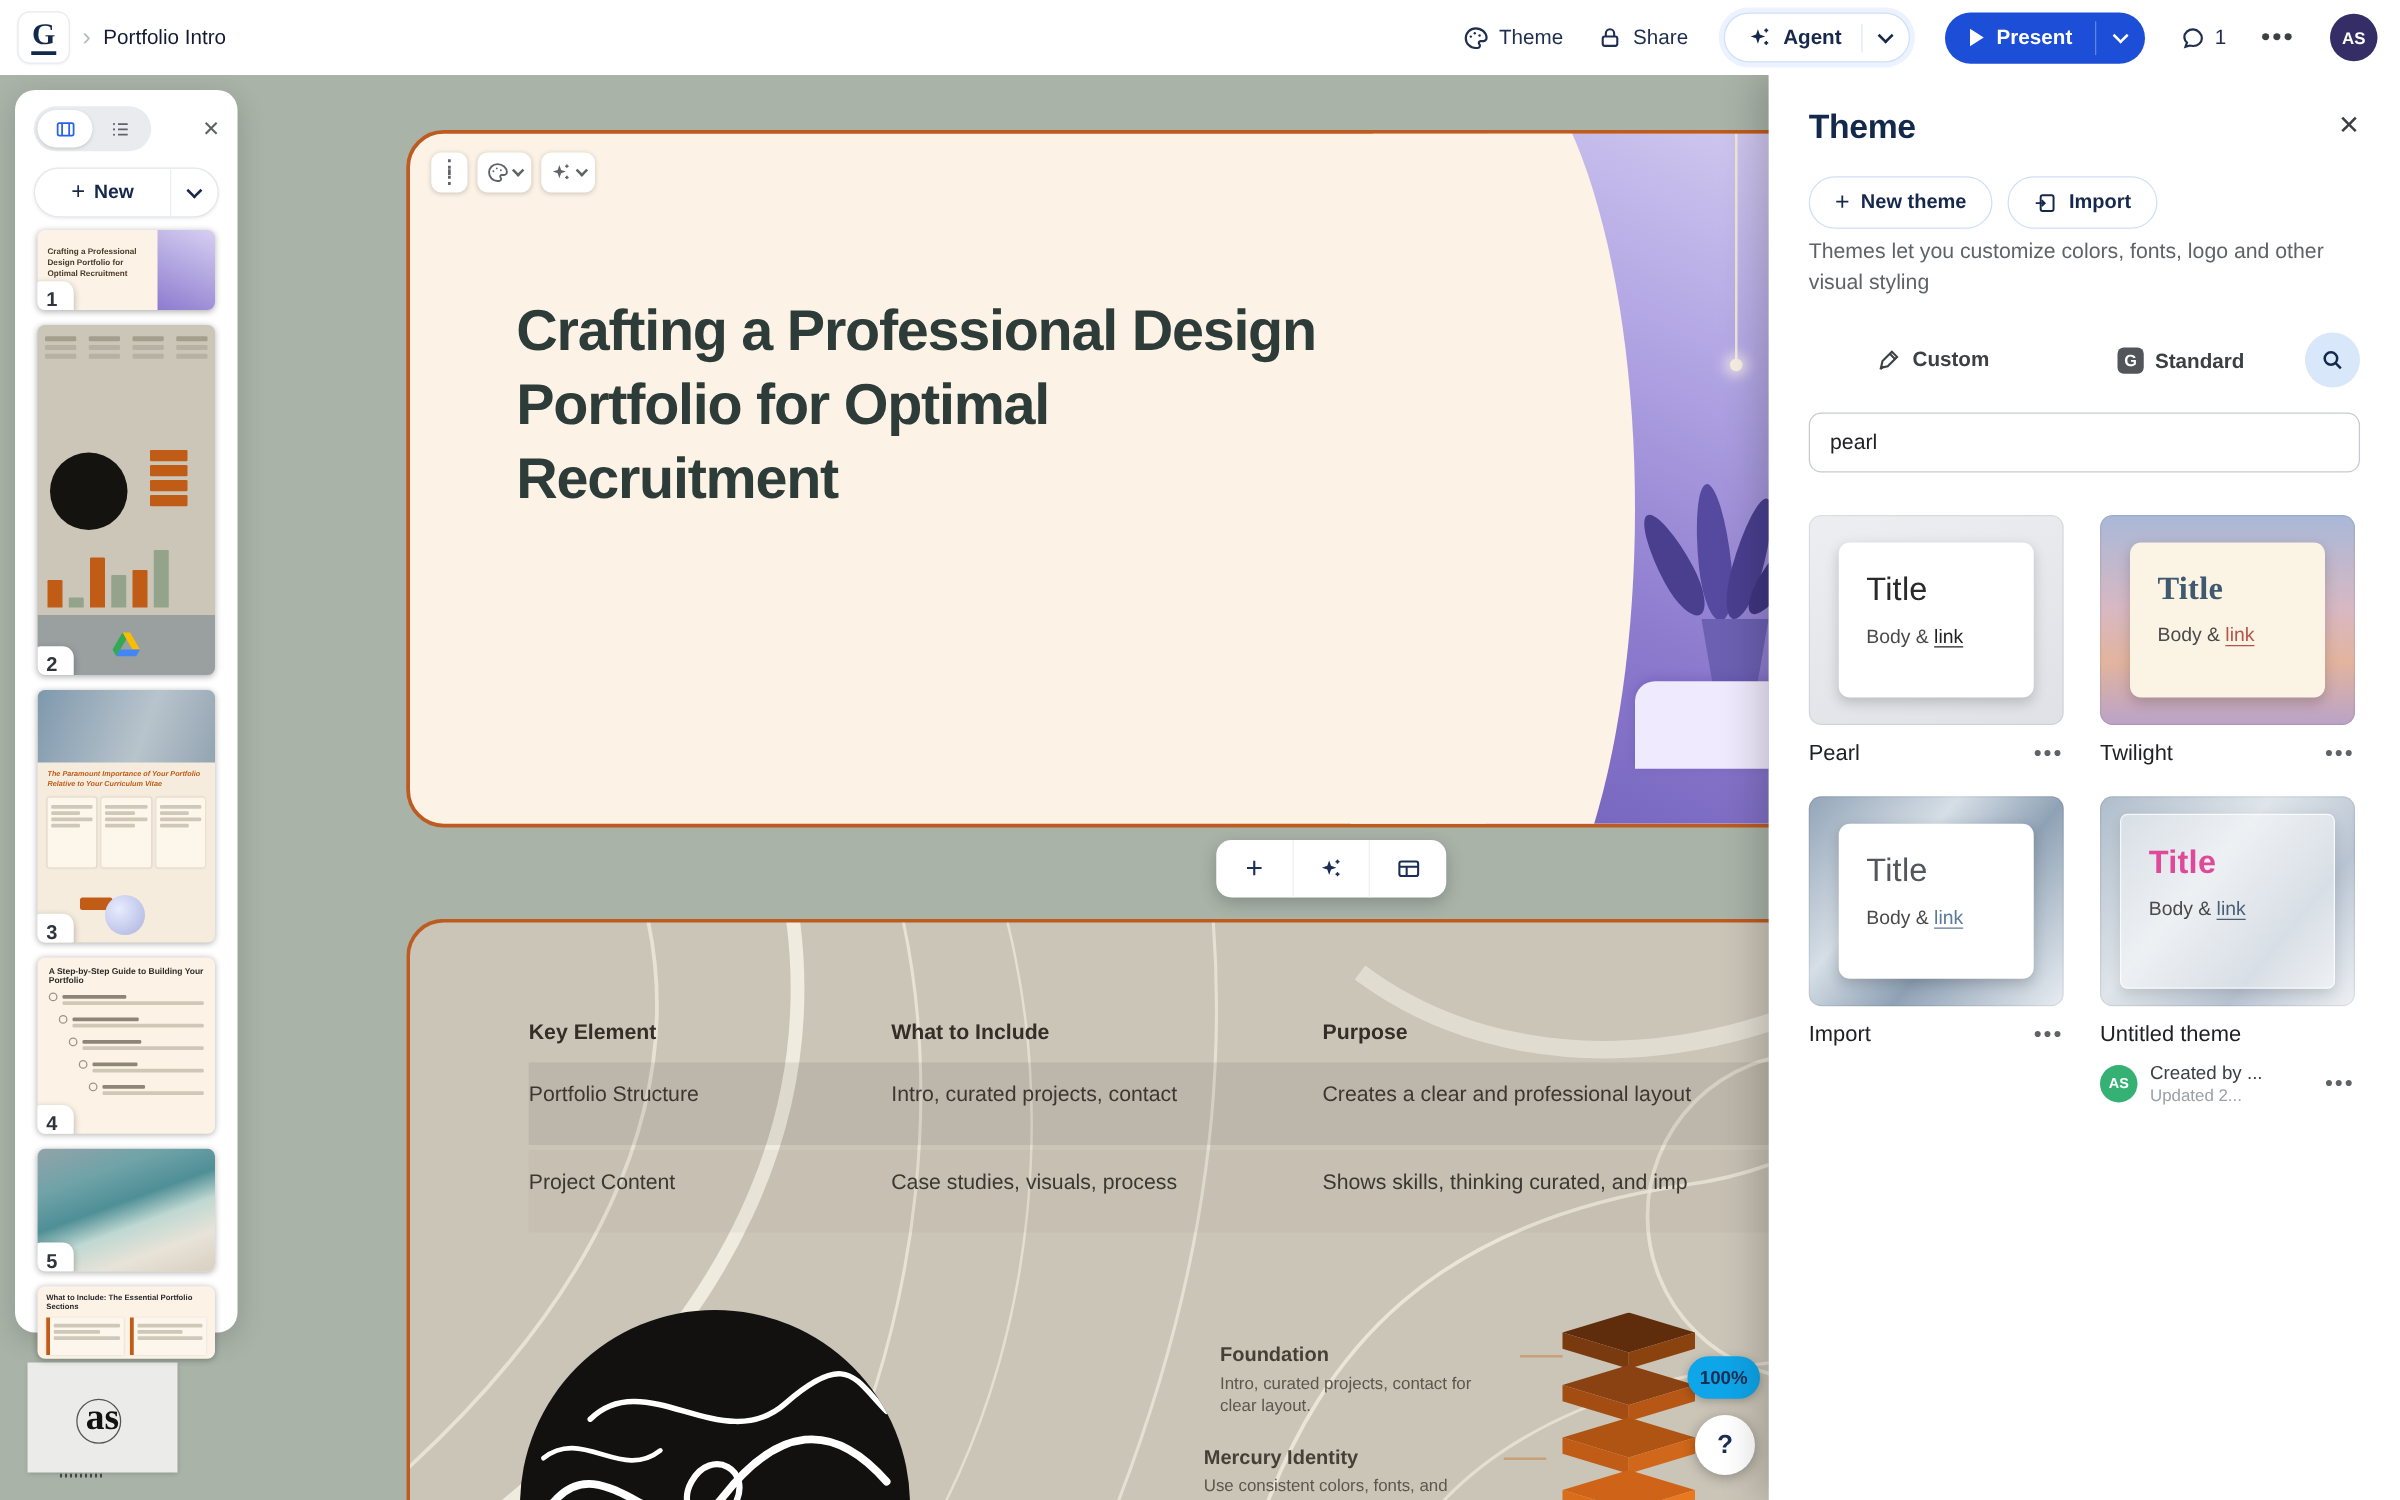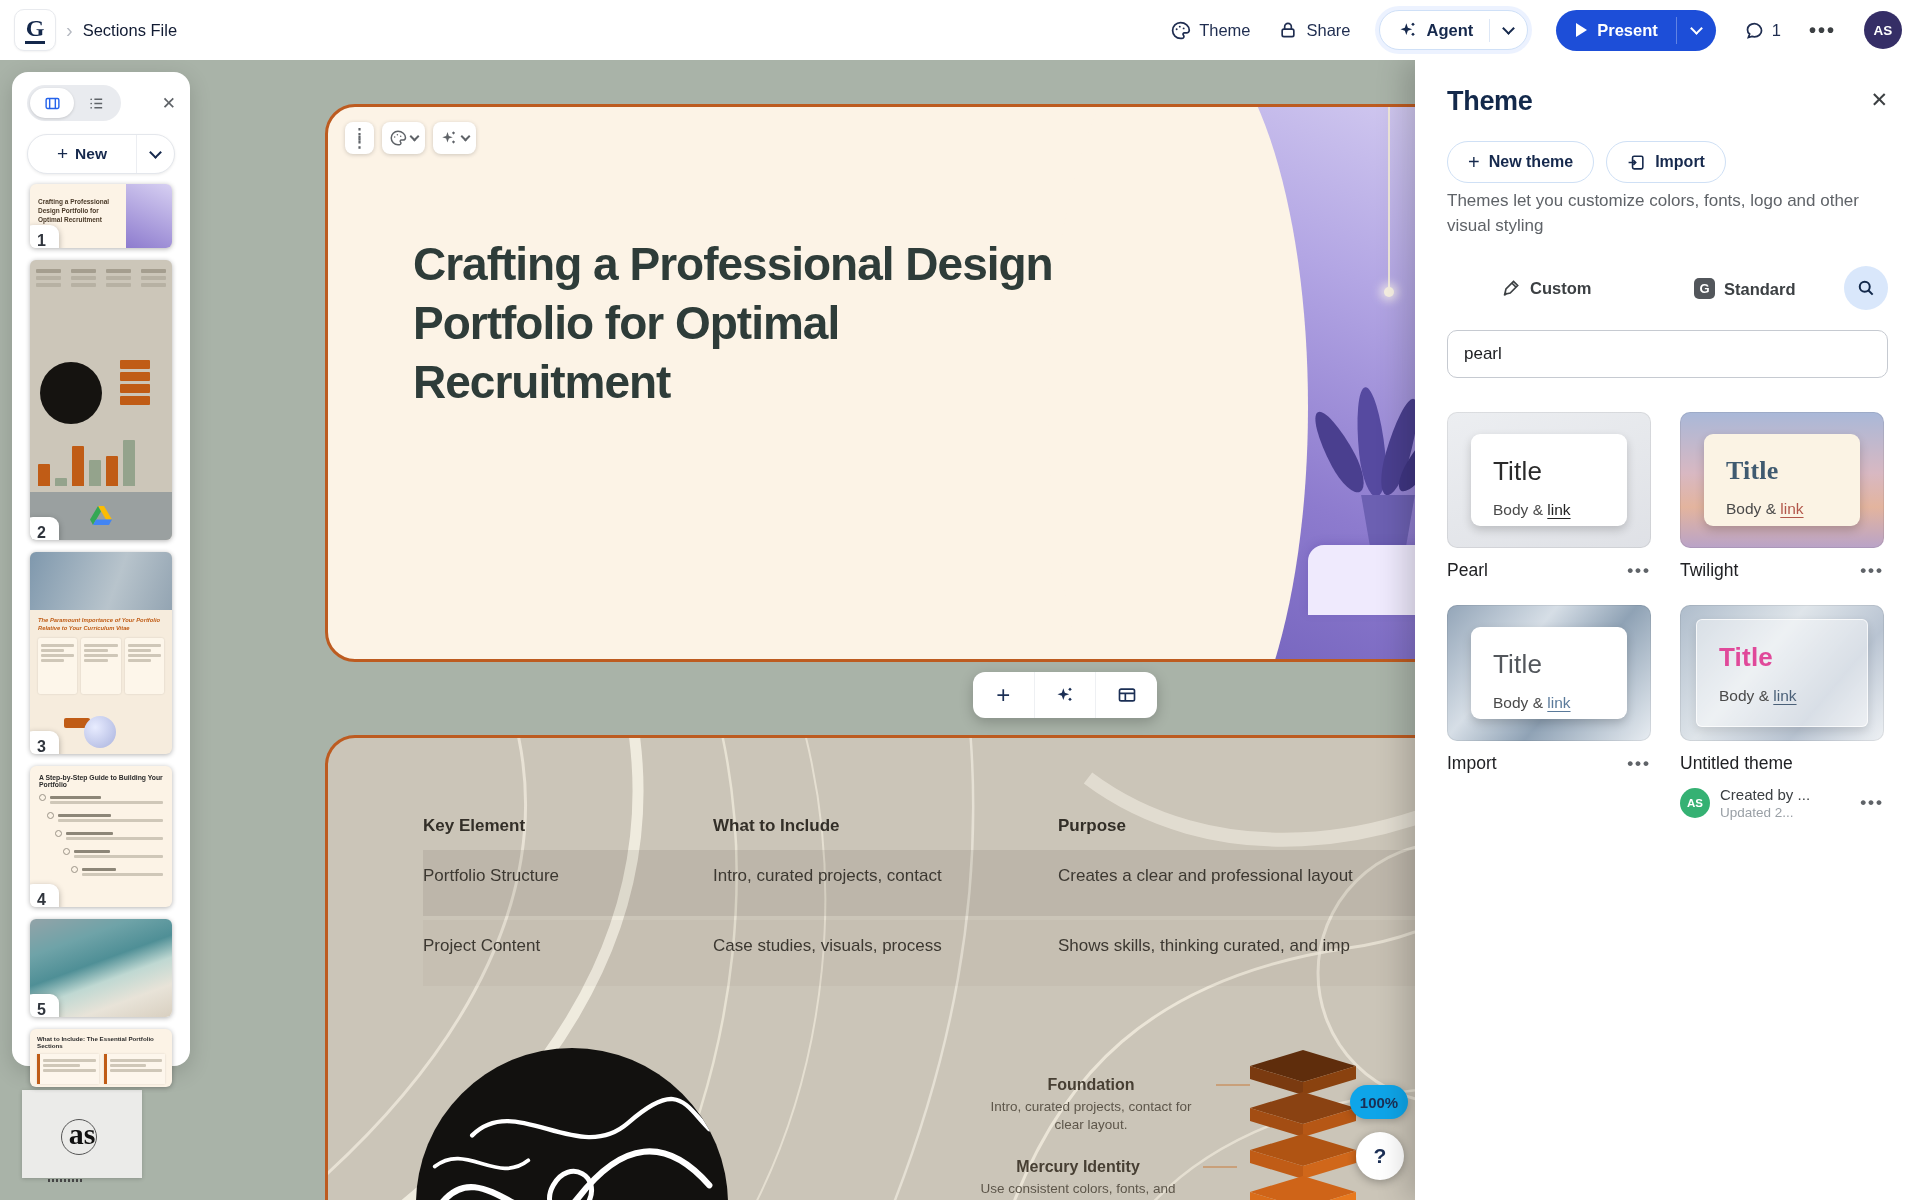--- a/index.html
+++ b/index.html
@@ -63,21 +63,21 @@
   .swirls { position:absolute; inset:0; pointer-events:none; }
   .s2-table { position:absolute; left:95px; top:68px; width:1090px; }
   .s2-hrow { display:flex; font-weight:700; font-size:17px; color:#332f28; padding:10px 0 14px; }
   .s2-row { display:flex; font-size:17px; color:#3c3831; align-items:flex-start; padding:16px 0; min-height:66px; }
   .r1 { background:rgba(70,62,48,.10); }
   .r2 { background:rgba(70,62,48,.04); margin-top:4px; }
   .c1 { width:290px; padding-right:20px; }
   .c2 { width:345px; padding-right:20px; }
   .c3 { width:440px; padding-right:10px; }
   .blob { position:absolute; left:88px; top:310px; width:312px; height:312px; border-radius:50%; background:#12110f; overflow:hidden; }
-  .diagram-label { position:absolute; text-align:center; width:230px; }
+  .diagram-label { position:absolute; text-align:left; width:230px; }
   .dg-name { font-weight:700; font-size:16px; color:#473f33; }
   .dg-text { font-size:13.5px; color:#5d564a; line-height:1.35; margin-top:4px; }
   .dg1 { left:648px; top:338px; }
   .dg2 { left:635px; top:420px; }
   .dg-line { position:absolute; height:2px; width:34px; background:#c9a07a; }
   .dl1 { left:888px; top:346px; }
   .dl2 { left:875px; top:428px; }
   .stack { position:absolute; left:920px; top:312px; }
 
   .zoom-pill { position:absolute; left:1350px; top:1025px; width:58px; height:34px; background:#0ea5e9; border-radius:999px; box-shadow:0 2px 8px rgba(0,0,0,.25); display:flex; align-items:center; justify-content:center; font-size:15px; font-weight:700; color:#1b2f55; z-index:6; }
@@ -143,21 +143,21 @@
   .tp-pill { display:flex; align-items:center; gap:9px; height:42px; padding:0 20px; border:1.5px solid #cfe0f5; border-radius:999px; color:#16294d; font-weight:600; font-size:16px; background:#fff; cursor:pointer; }
   .tp-plus { font-size:20px; font-weight:500; }
   .tp-desc { margin-top:6px; width:440px; font-size:17px; line-height:1.45; color:#5f6368; }
   .tp-tabs { display:flex; align-items:center; margin-top:28px; }
   .tp-tab { flex:1; display:flex; align-items:flex-end; justify-content:center; gap:9px; color:#3c4043; font-size:16.5px; font-weight:600; cursor:pointer; }
   .g-badge { width:21px; height:21px; background:#52565b; border-radius:5px; color:#fff; font-size:13px; font-weight:700; display:flex; align-items:center; justify-content:center; }
   .search-circle { width:44px; height:44px; border-radius:50%; background:#d9e7fb; color:#13294b; display:flex; align-items:center; justify-content:center; cursor:pointer; flex:none; }
   .tp-search { margin-top:20px; width:100%; height:48px; border:1.5px solid #c6cad1; border-radius:10px; padding:0 16px; font-size:17px; color:#202124; font-family:"Liberation Sans",sans-serif; outline:none; background:#fff; }
   .tgrid { margin-top:34px; display:grid; grid-template-columns:204px 204px; column-gap:29px; row-gap:24px; align-items:start; }
   .tcard { width:204px; cursor:pointer; }
-  .tcard-preview { position:relative; height:136px; border-radius:10px; overflow:hidden; box-shadow:inset 0 0 0 1px rgba(0,0,0,.07); }
+  .tcard-preview { position:relative; height:168px; border-radius:10px; overflow:hidden; box-shadow:inset 0 0 0 1px rgba(0,0,0,.07); }
   .bg-pearl { background:linear-gradient(160deg,#eceef1,#dfe1e6); }
   .bg-twilight { background:linear-gradient(180deg,#a9b8d8 0%,#d8b8c2 45%,#e3b49e 70%,#b9a3c8 100%); }
   .bg-mercury { background:linear-gradient(130deg,#93a5b8 0%,#d6dee6 35%,#8fa2b5 60%,#e8edf2 100%); }
   .bg-untitled { background:linear-gradient(130deg,#aebccb 0%,#dfe5ea 40%,#b9c4d2 70%,#eef1f4 100%); }
   .inner-card { position:absolute; left:24px; top:22px; right:24px; bottom:22px; background:#fff; border-radius:9px; box-shadow:0 4px 10px rgba(0,0,0,.18); padding:22px 0 0 22px; }
   .inner-card.cream { background:#fbf3e4; }
   .inner-card.glass { left:16px; top:14px; right:16px; bottom:14px; background:rgba(255,255,255,.45); border:1px solid rgba(255,255,255,.75); border-radius:6px; box-shadow:0 4px 10px rgba(0,0,0,.12); }
   .pv-title { font-size:26px; color:#2a2a2a; letter-spacing:.2px; }
   .pv-title.serif { font-family:"Liberation Serif",serif; font-weight:700; color:#3f5a70; }
   .pv-title.fade { color:#53575c; }
@@ -184,21 +184,21 @@
 <body>
 
 <div class="page">
 
   <div class="topbar">
     <div class="tb-left">
       <div class="logo-btn">
         <span class="logo-g">G</span>
       </div>
       <span class="crumb-chev">›</span>
-      <span class="crumb">Sections File</span>
+      <span class="crumb">Portfolio Intro</span>
     </div>
     <div class="tb-right">
       <div class="tb-item">
         <span class="icon">
           <svg width="21" height="21" viewBox="0 0 24 24" fill="none" stroke="currentColor" stroke-width="2">
               <path d="M12 3a9 9 0 0 0 0 18h1.8a2.1 2.1 0 0 0 1.5-3.6c-.9-1-.2-2.7 1.2-2.7H19a3 3 0 0 0 3-3C22 7 17.5 3 12 3Z"></path>
               <circle cx="7.6" cy="10.6" r="1.1" fill="currentColor" stroke="none"></circle>
               <circle cx="11.2" cy="7.6" r="1.1" fill="currentColor" stroke="none"></circle>
               <circle cx="15.6" cy="9.6" r="1.1" fill="currentColor" stroke="none"></circle>
             </svg>

